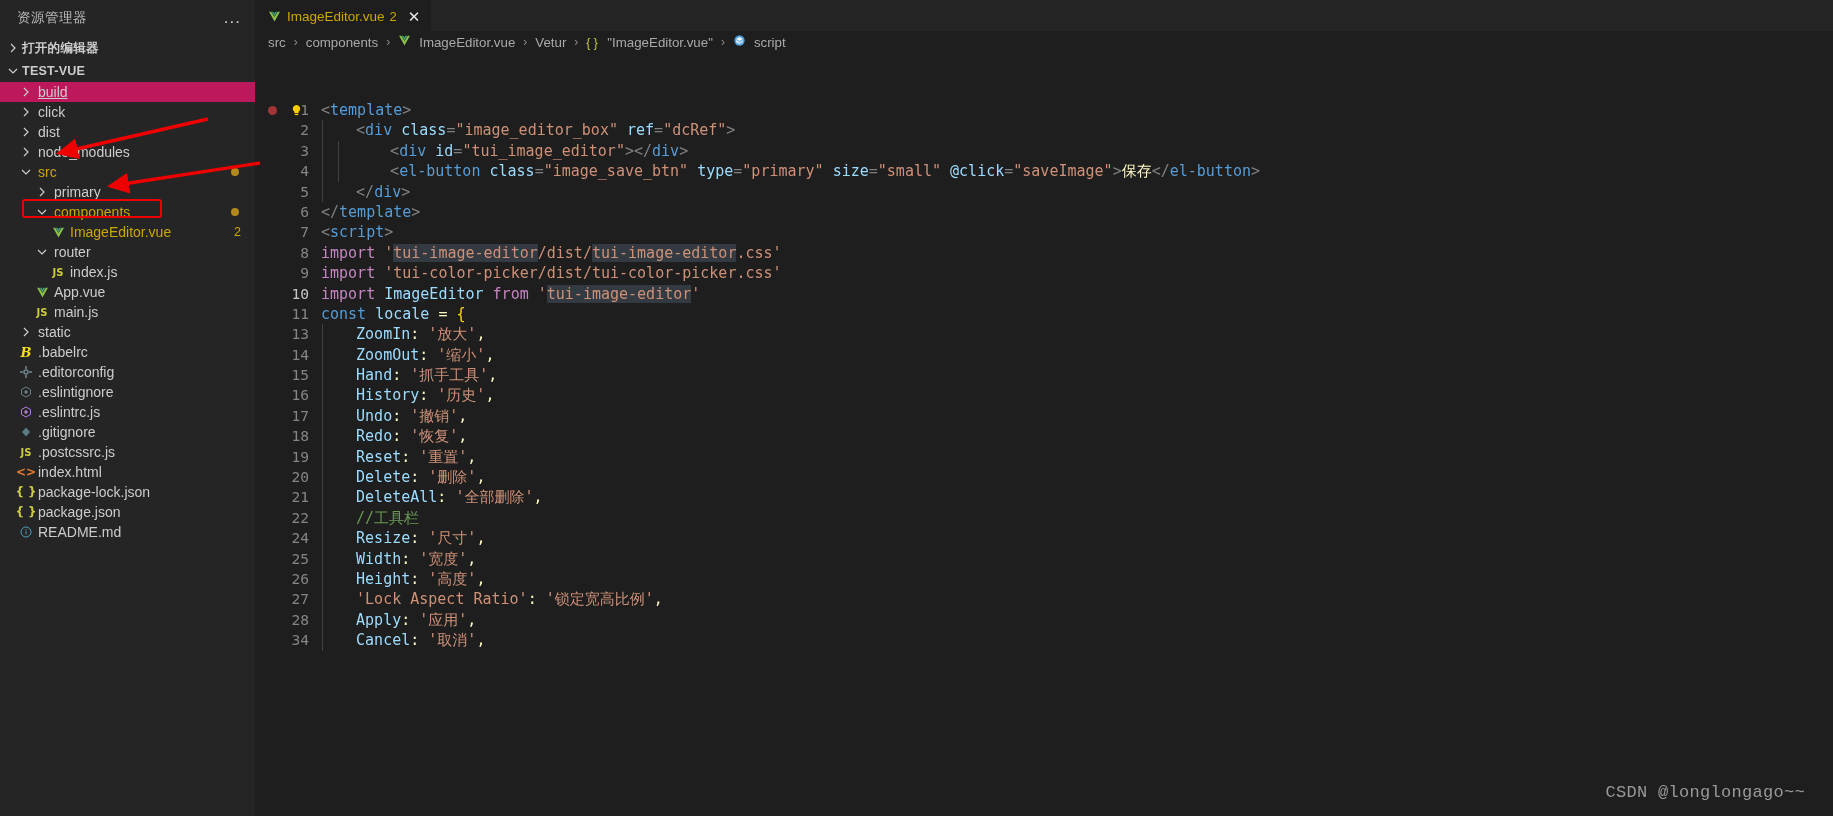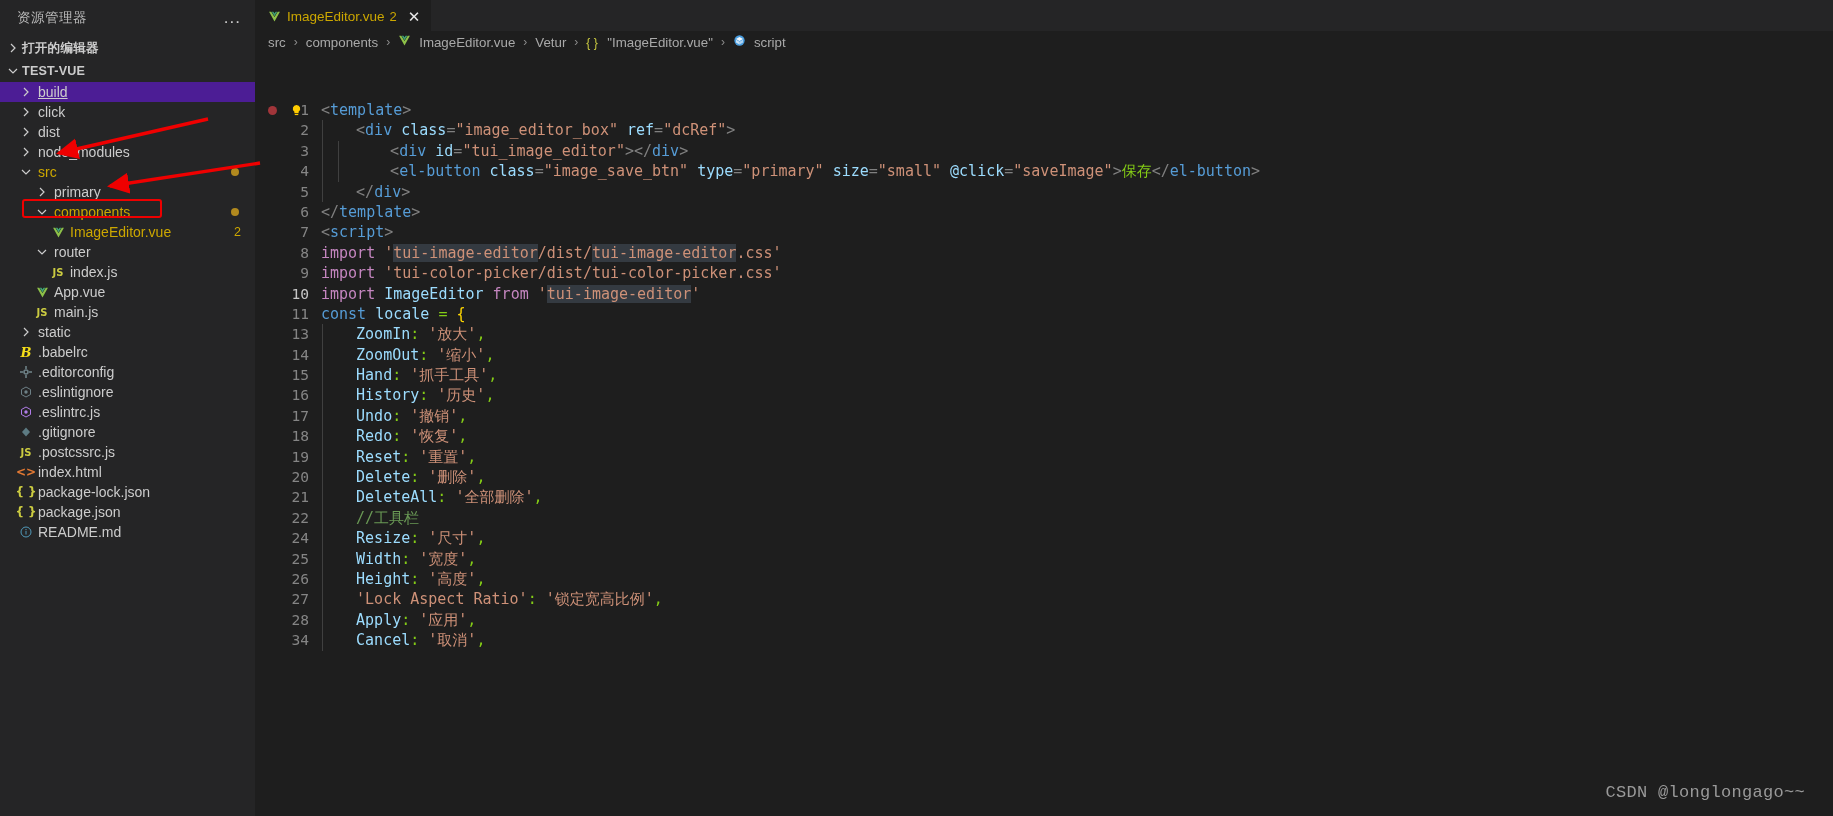--- a/index.html
+++ b/index.html
@@ -69,21 +69,21 @@
   .row {
     height: 20px;
     display: flex;
     align-items: center;
     font-size: 14px;
     color: #cccccc;
     position: relative;
     white-space: nowrap;
     cursor: pointer;
   }
-  .row.selected { background: #4c1d95; text-decoration: underline; }
+  .row.selected { background: #be185d; text-decoration: underline; }
   .row .ind { flex: 0 0 auto; }
   .row .ficon {
     width: 20px;
     flex: 0 0 20px;
     display: inline-flex;
     align-items: center;
     justify-content: center;
     font-size: 11.5px;
     font-weight: bold;
     font-family: "DejaVu Sans", sans-serif;
@@ -224,21 +224,21 @@
   .t-tag      { color: #569cd6; }
   .t-punct    { color: #808080; }
   .t-attr     { color: #9cdcfe; }
   .t-str      { color: #ce9178; }
   .t-kw       { color: #c586c0; }
   .t-kw2      { color: #569cd6; }
   .t-id       { color: #9cdcfe; }
   .t-prop     { color: #9cdcfe; }
   .t-comment  { color: #6a9955; }
   .t-brace    { color: #ffd700; }
-  .t-plain    { color: #84cc16; }
+  .t-plain    { color: #fef9c3; }
   .t-hl       { background: #343a41; }
 
   .watermark {
     position: absolute;
     right: 28px;
     bottom: 14px;
     color: #9a9a9a;
     font-size: 17px;
     font-family: Liberation Mono, monospace;
     letter-spacing: .3px;

